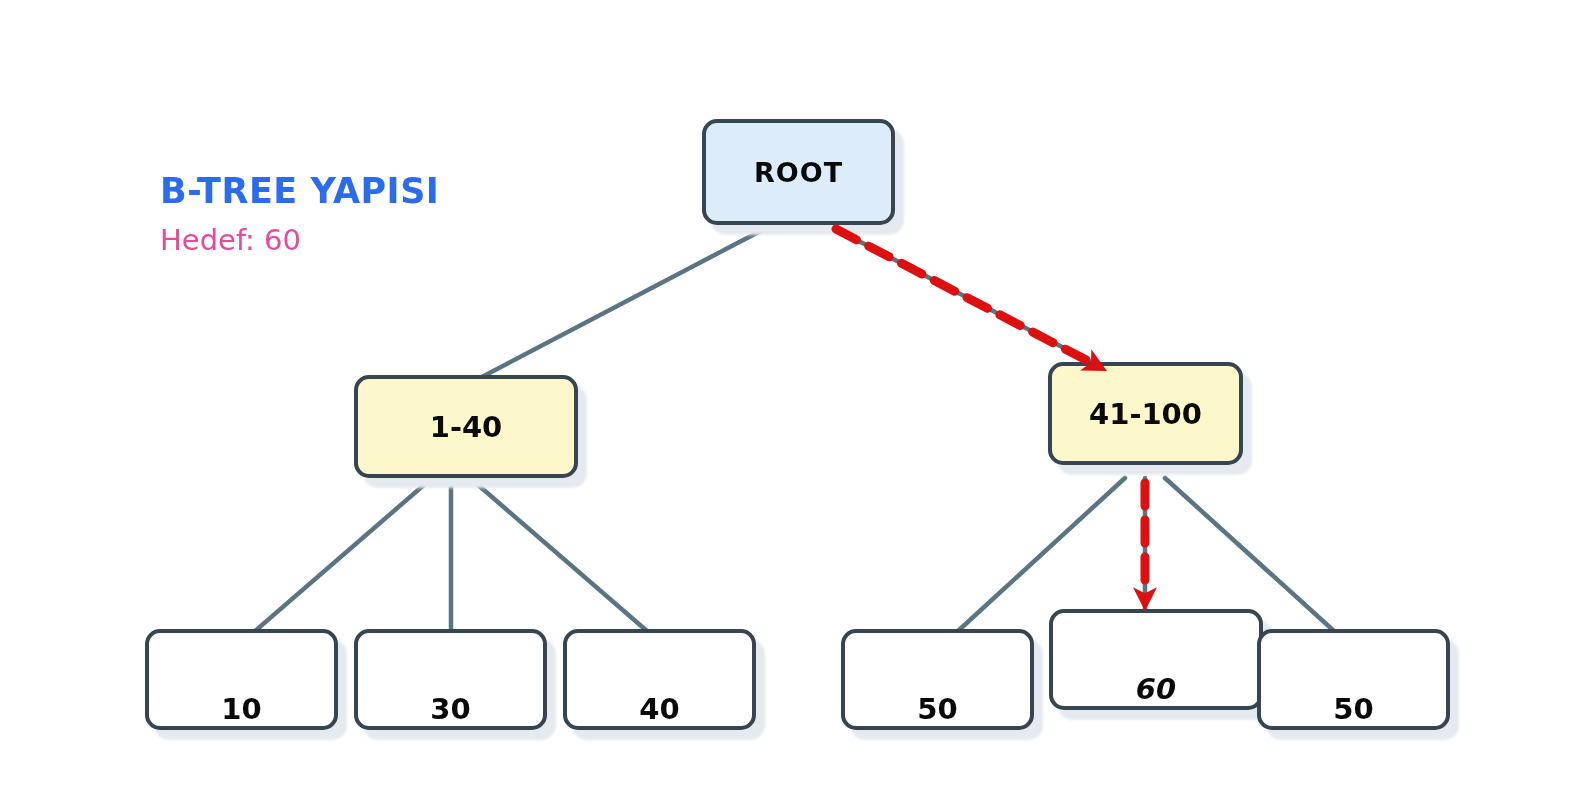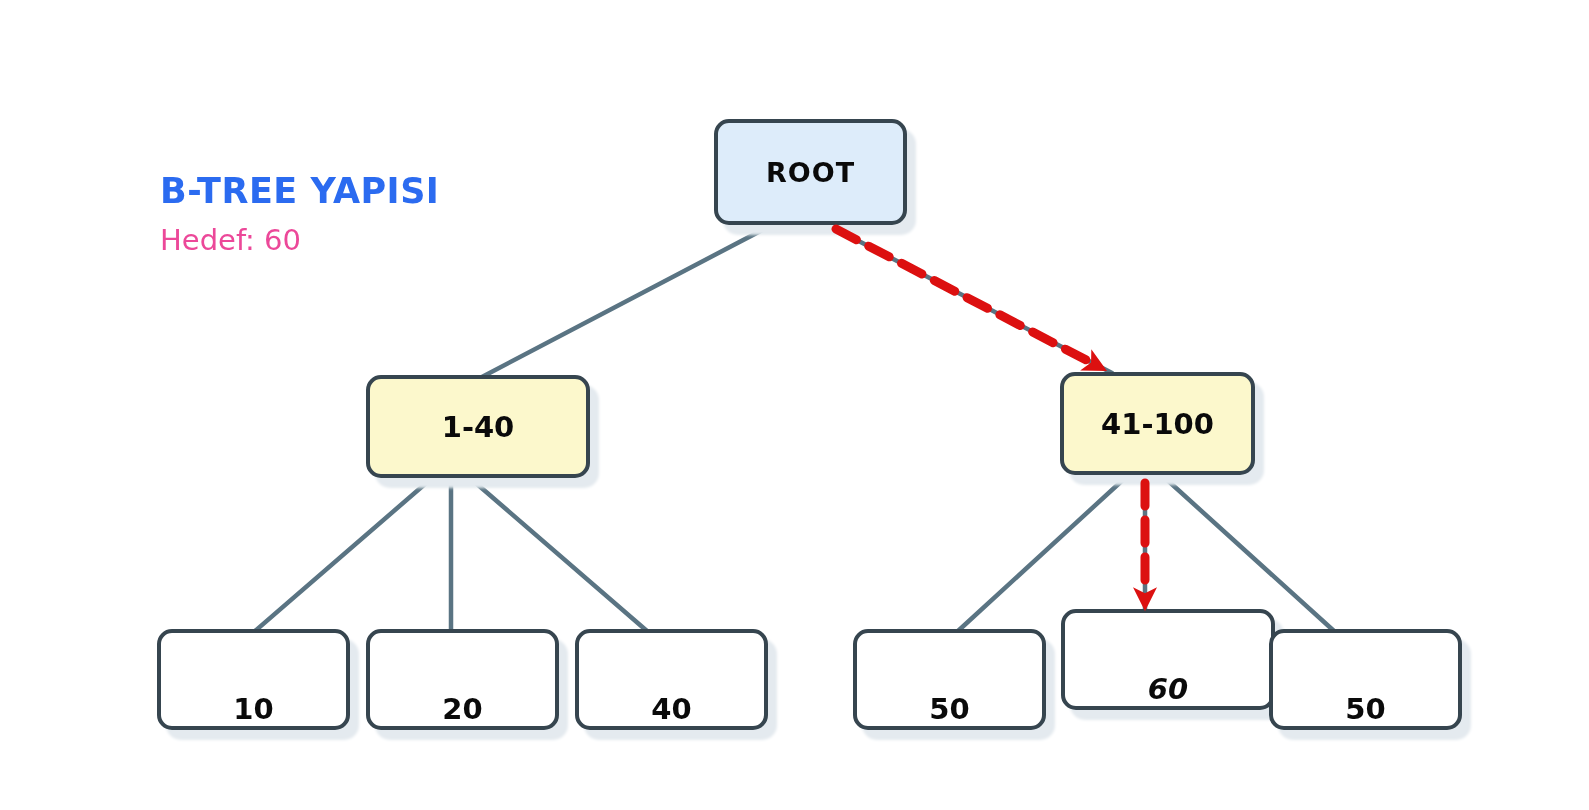--- a/index.html
+++ b/index.html
@@ -51,30 +51,29 @@
     align-items: center;
     justify-content: center;
     border: 4px solid #36454f;
     border-radius: 15px;
     box-sizing: border-box;
     font-weight: bold;
     color: #0a0a0a;
     font-size: 29px;
     box-shadow: 9px 10px 3px #e4eaef;
     z-index: 2;
-    margin-left: 12px;
   }
   .node.root     { background: #ddecfa; font-size: 27px; letter-spacing: 1px; }
   .node.internal { background: #fcf8cc; }
   .node.leaf     { background: #ffffff; align-items: flex-end; }
 
   
   .n-root  { left: 702px;  top: 119px; width: 193px; height: 106px; }
   .n-left  { left: 354px;  top: 375px; width: 224px; height: 103px; }
-  .n-right { left: 1048px; top: 372px; width: 195px; height: 103px; }
+  .n-right { left: 1048px; top: 362px; width: 195px; height: 103px; }
   .n-l10   { left: 145px;  top: 629px; width: 193px; height: 101px; }
   .n-l30   { left: 354px;  top: 629px; width: 193px; height: 101px; }
   .n-l40   { left: 563px;  top: 629px; width: 193px; height: 101px; }
   .n-l50   { left: 841px;  top: 629px; width: 193px; height: 101px; }
   .n-l60   { left: 1049px; top: 609px; width: 214px; height: 101px; font-style: italic; }
   .n-l90   { left: 1257px; top: 629px; width: 193px; height: 101px; }
 </style>
 </head>
 <body>
 
@@ -107,21 +106,21 @@
   </div>
 
   <div class="node internal n-right">
     <span>41-100</span>
   </div>
 
   <div class="node leaf n-l10">
     <span>10</span>
   </div>
   <div class="node leaf n-l30">
-    <span>20</span>
+    <span>30</span>
   </div>
   <div class="node leaf n-l40">
     <span>40</span>
   </div>
   <div class="node leaf n-l50">
     <span>50</span>
   </div>
   <div class="node leaf n-l60">
     <span>60</span>
   </div>

